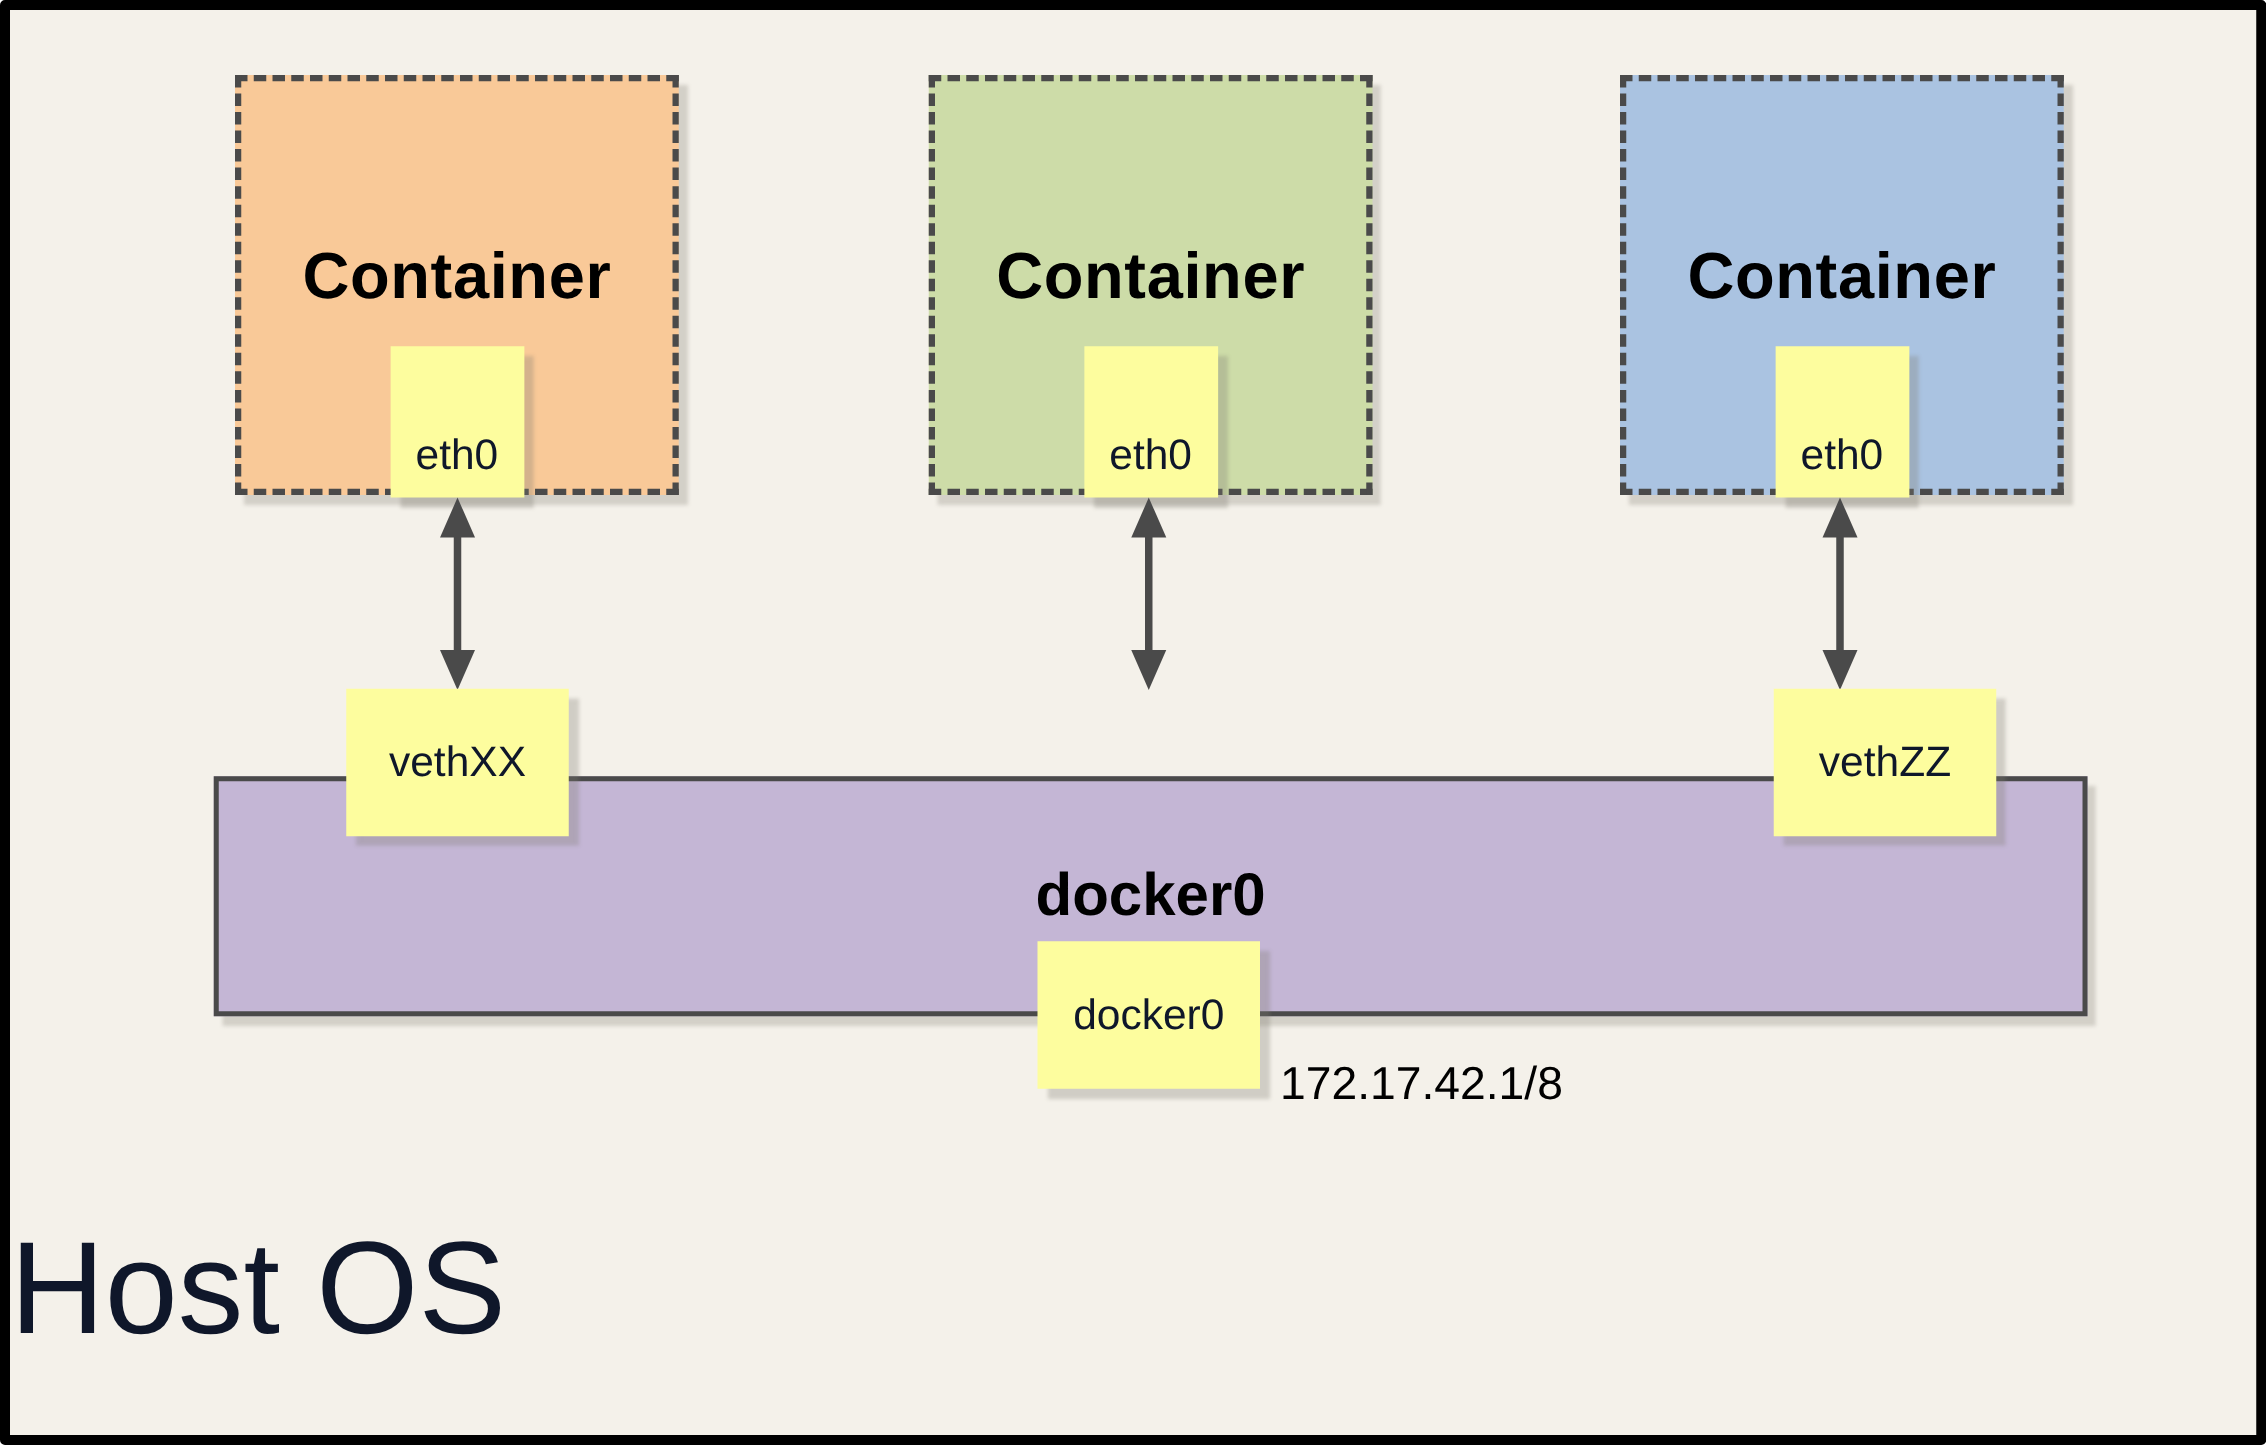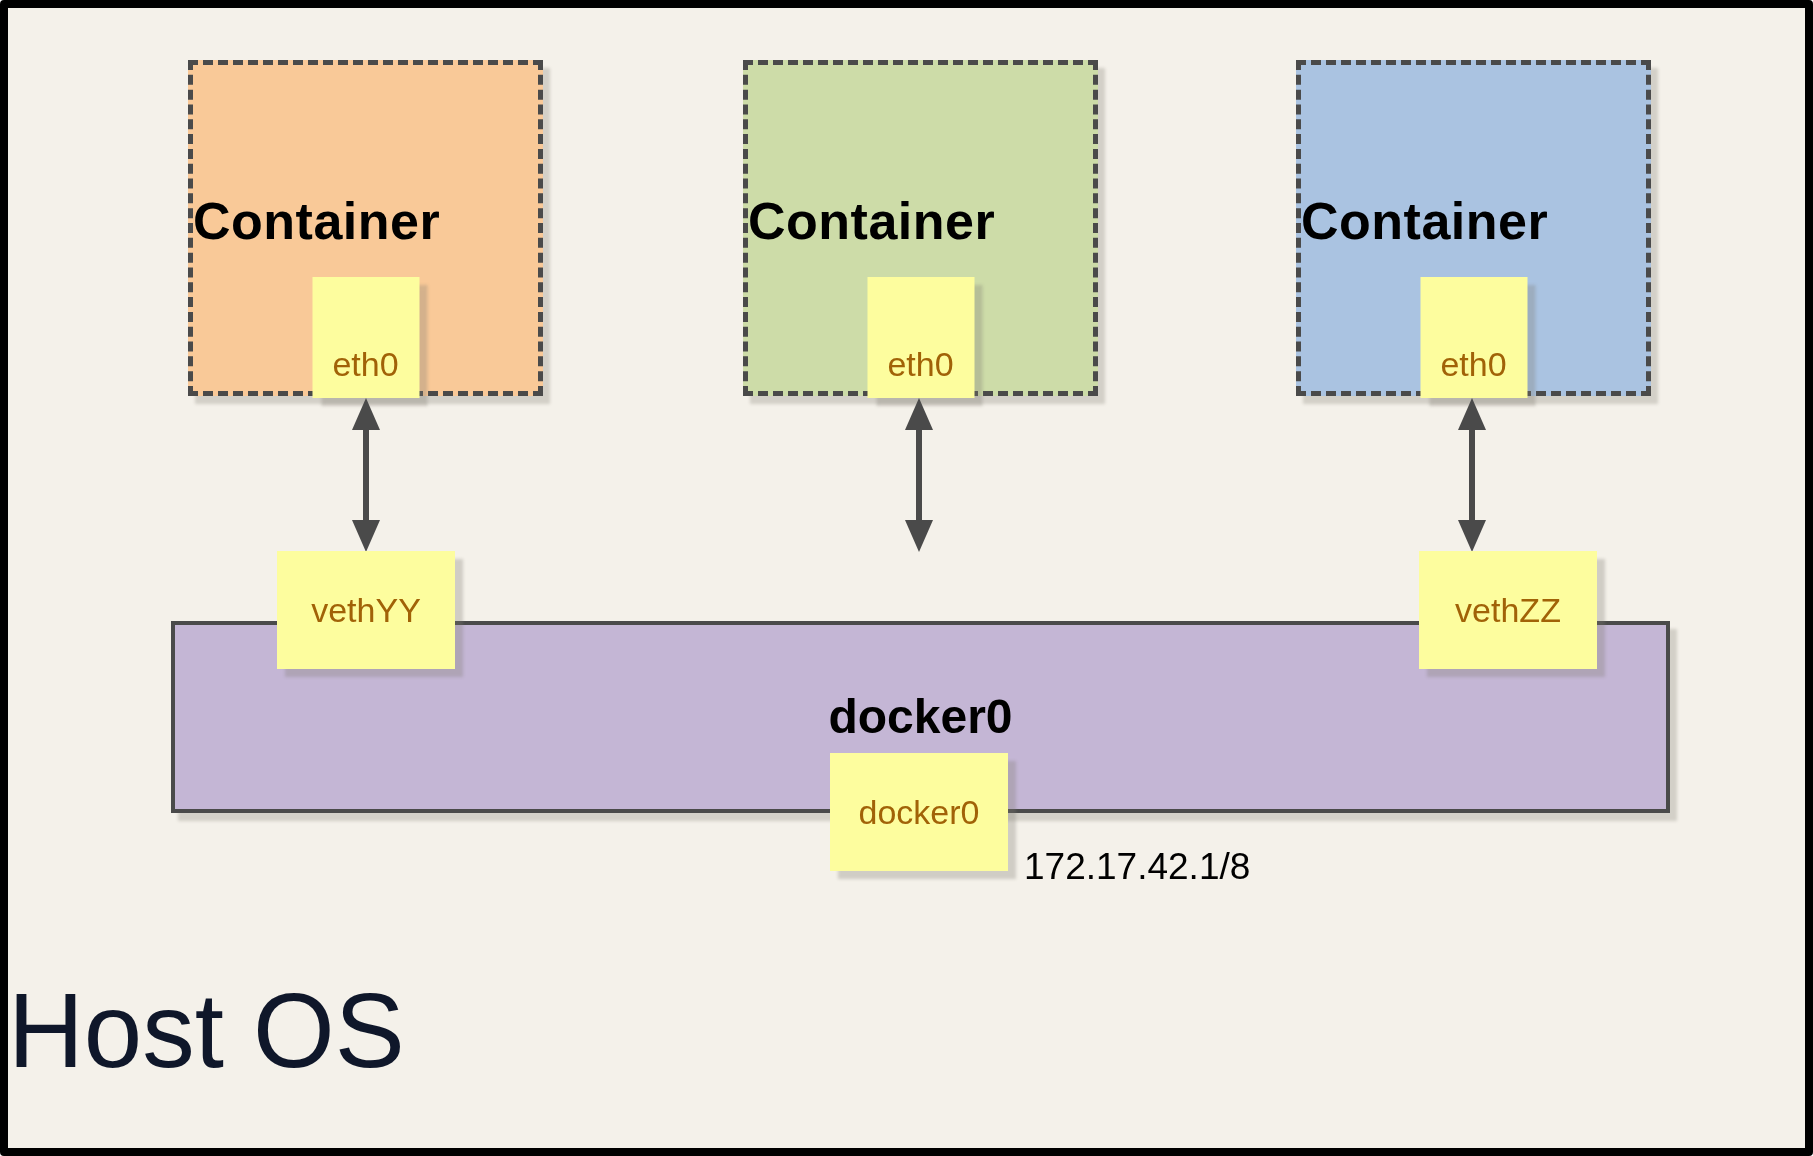--- a/index.html
+++ b/index.html
@@ -28,36 +28,36 @@
     border: 5px dashed #4A4A4A;
     box-shadow: 7px 8px 3px rgba(125,122,112,0.28);
   }
   .container-box.c1 { left: 180px; }
   .container-box.c2 { left: 735px; }
   .container-box.c3 { left: 1288px; }
   .container-title {
     position: absolute;
     left: 0; right: 0;
     top: 126px;
-    text-align: left;
+    text-align: center;
     font-size: 52px;
     font-weight: bold;
     color: #000000;
     letter-spacing: 0.5px;
   }
   
   .node {
     position: absolute;
     background: #FDFD9E;
     box-shadow: 8px 8px 3px rgba(125,122,112,0.30);
     display: flex;
     align-items: center;
     justify-content: center;
     font-size: 34px;
-    color: #a16207;
+    color: #0f172a;
   }
   .eth-node {
     left: 50%;
     transform: translateX(-50%);
     bottom: -7px;
     width: 107px;
     height: 121px;
     align-items: flex-end;
     padding-bottom: 14px;
     box-sizing: border-box;
@@ -163,21 +163,21 @@
     <line x1="20" y1="24" x2="20" y2="132" stroke="#4A4A4A" stroke-width="6"></line>
     <path d="M20 1 L34 33 L6 33 Z" fill="#4A4A4A"></path>
     <path d="M20 155 L34 123 L6 123 Z" fill="#4A4A4A"></path>
   </svg>
 
   <div class="bridge-bar" style="background-color: rgb(196, 182, 213);">
     <div class="bridge-label">docker0</div>
   </div>
 
   <div class="node veth-node v1">
-    <span>vethYY</span>
+    <span>vethXX</span>
   </div>
   <div class="node veth-node v3">
     <span>vethZZ</span>
   </div>
 
   <div class="node docker0-node">
     <span>docker0</span>
   </div>
 
   <div class="ip-annotation">172.17.42.1/8</div>

